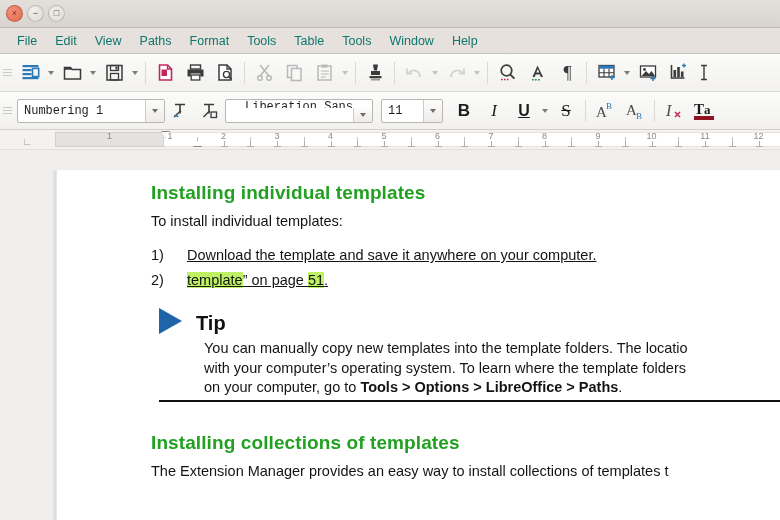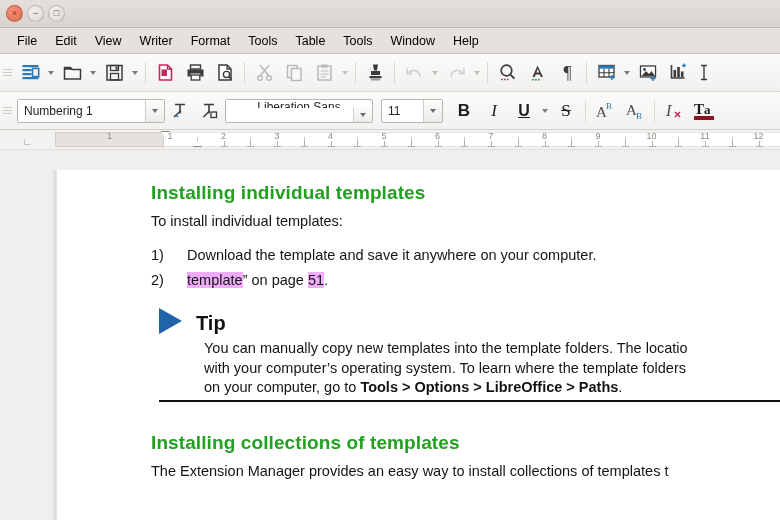--- a/index.html
+++ b/index.html
@@ -36,21 +36,21 @@
 
   
   .menubar {
     height: 26px;
     background: #e6e1dc;
     border-bottom: 1px solid #c9c4bf;
     display: flex; align-items: center;
     padding-left: 8px;
   }
   .menu-item {
-    font-size: 12.5px; color: #000000;
+    font-size: 12.5px; color: #0f766e;
     padding: 3px 9px; border-radius: 2px; white-space: nowrap;
   }
 
   
   .toolbar {
     height: 38px;
     background: linear-gradient(#fbfbfa, #f2f1ef);
     border-bottom: 1px solid #dcd8d4;
     display: flex; align-items: center;
     padding-left: 2px;
@@ -88,20 +88,21 @@
     border-bottom: 1px solid #d3cfcb;
     display: flex; align-items: center;
     padding-left: 2px;
     overflow: hidden;
   }
   .combo {
     height: 24px; background: #fff;
     border: 1px solid #b9b5b1; border-radius: 2px;
     display: flex; align-items: center; flex: none;
     box-shadow: inset 0 1px 0 #fff;
+    font-family: Liberation Mono, monospace;
   }
   .combo .val {
     font-size: 12px; color: #1d1d1d; padding: 0 6px;
     white-space: nowrap; overflow: hidden;
   }
   .combo .drop {
     width: 19px; height: 22px; margin-left: auto;
     border-left: 1px solid #cfcbc7;
     background: linear-gradient(#fcfcfb, #eeecea);
     display: flex; align-items: center; justify-content: center;
@@ -192,23 +193,23 @@
   p.body {
     font-size: 14.5px; color: #141414; line-height: 1.32;
     white-space: nowrap;
   }
   .list { margin-top: 14px; }
   .li {
     display: flex; font-size: 14.5px; color: #141414;
     line-height: 1.38; margin-bottom: 5px;
   }
   .li .num { width: 36px; flex: none; }
-  .li .txt { white-space: nowrap; }
+  .li .txt { white-space: nowrap; text-decoration: underline; }
   .li .txt .wrap2 { display: block; }
-  .field { background: #f0abfc; }
+  .field { background: #bef264; }
 
   .tipbox {
     margin-top: 18px; margin-left: 8px;
     border-bottom: 2.5px solid #111;
     padding-bottom: 2px; width: 690px;
   }
   .tip-head { display: flex; align-items: flex-end; gap: 14px; }
   .tri {
     width: 0; height: 0; flex: none;
     border-top: 13px solid transparent; border-bottom: 13px solid transparent;
@@ -244,21 +245,21 @@
       <div class="wbtn max">
         <span>□</span>
       </div>
     </div>
   </div>
 
   <div class="menubar">
     <div class="menu-item">File</div>
     <div class="menu-item">Edit</div>
     <div class="menu-item">View</div>
-    <div class="menu-item">Writer</div>
+    <div class="menu-item">Paths</div>
     <div class="menu-item">Format</div>
     <div class="menu-item">Tools</div>
     <div class="menu-item">Table</div>
     <div class="menu-item">Tools</div>
     <div class="menu-item">Window</div>
     <div class="menu-item">Help</div>
   </div>
 
   <div class="toolbar">
     <div class="grip">

